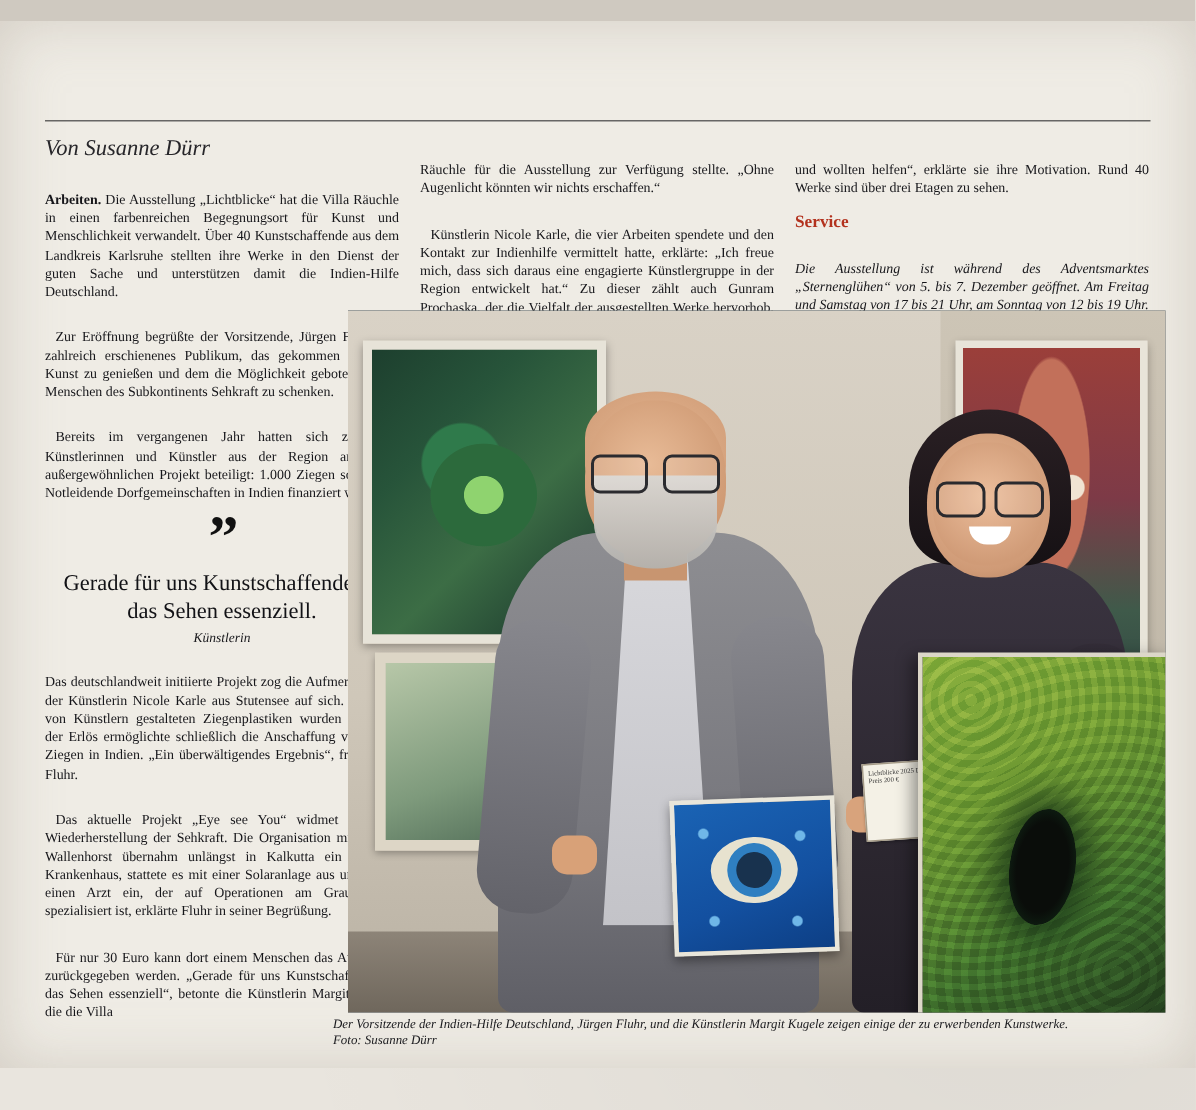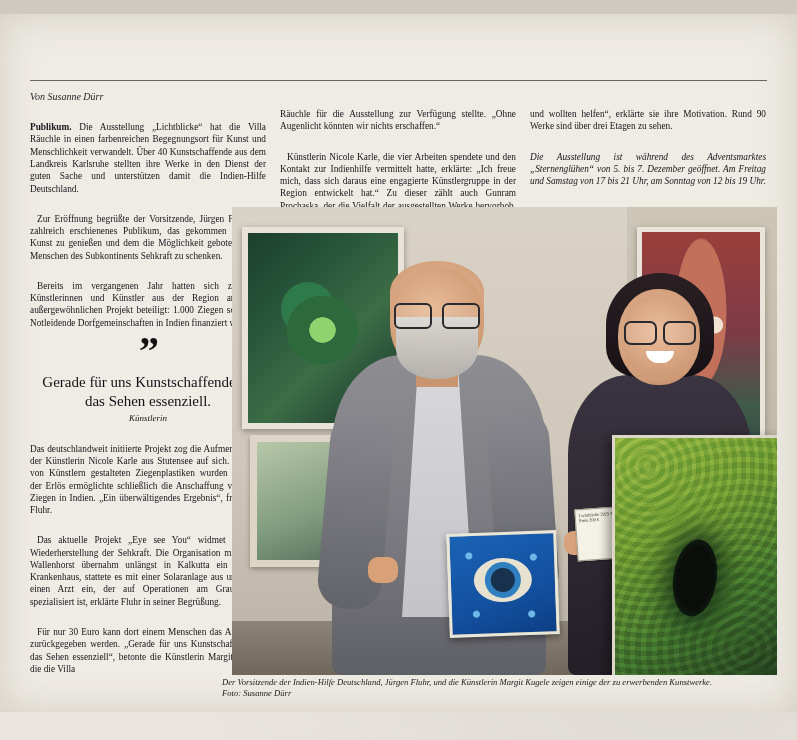--- a/index.html
+++ b/index.html
@@ -74,21 +74,21 @@
     hyphens: auto;
   }
   .col p {
     margin: 18px 0 3px 0;
     text-indent: 7px;
   }
   .col p.noind {
     text-indent: 0;
   }
   .byline {
-    font-size: 10px;
+    font-size: 15px;
     font-style: italic;
     margin: 0 0 6px 0;
     color: #27262a;
   }
   .dateline {
     font-weight: bold;
   }
   .quote-block {
     margin: 10px 0 10px 0;
     text-align: center;
@@ -399,21 +399,21 @@
   <div class="paper"></div>
 
   <div class="headline">„Lichtblicke“ in der Villa Räuchle</div>
   <div class="subhead">Rund 40 Künstler aus dem Landkreis Karlsruhe stellen ihre Werke in den Dienst der guten Sache</div>
   <div class="rule"></div>
 
   <div class="cols">
 
     <div class="col">
       <div class="byline">Von Susanne Dürr</div>
-      <p class="noind"><span class="dateline">Publikum.</span> Die Ausstellung „Lichtblicke“ hat die Villa Räuchle in einen farbenreichen Begegnungsort für Kunst und Menschlichkeit verwandelt. Über 40 Kunstschaffende aus dem Landkreis Karlsruhe stellten ihre Werke in den Dienst der guten Sache und unterstützen damit die Indien-Hilfe Deutschland.</p>
+      <p class="noind"><span class="dateline">Arbeiten.</span> Die Ausstellung „Lichtblicke“ hat die Villa Räuchle in einen farbenreichen Begegnungsort für Kunst und Menschlichkeit verwandelt. Über 40 Kunstschaffende aus dem Landkreis Karlsruhe stellten ihre Werke in den Dienst der guten Sache und unterstützen damit die Indien-Hilfe Deutschland.</p>
       <p>Zur Eröffnung begrüßte der Vorsitzende, Jürgen Fluhr, ein zahlreich erschienenes Publikum, das gekommen war, um Kunst zu genießen und dem die Möglichkeit geboten wurde, Menschen des Subkontinents Sehkraft zu schenken.</p>
       <p>Bereits im vergangenen Jahr hatten sich zahlreiche Künstlerinnen und Künstler aus der Region an einem außergewöhnlichen Projekt beteiligt: 1.000 Ziegen sollten für Notleidende Dorfgemeinschaften in Indien finanziert werden.</p>
 
       <div class="quote-block">
         <div class="quote-mark">”</div>
         <div class="quote-text">Gerade für uns Kunstschaffende ist das Sehen essenziell.</div>
         <div class="quote-role">Künstlerin</div>
       </div>
 
       <p class="noind">Das deutschlandweit initiierte Projekt zog die Aufmerksamkeit der Künstlerin Nicole Karle aus Stutensee auf sich. Alle 164 von Künstlern gestalteten Ziegenplastiken wurden verkauft, der Erlös ermöglichte schließlich die Anschaffung von 2.500 Ziegen in Indien. „Ein überwältigendes Ergebnis“, freute sich Fluhr.</p>
@@ -422,21 +422,22 @@
     </div>
 
     <div class="col">
       <p class="noind">Räuchle für die Ausstellung zur Verfügung stellte. „Ohne Augenlicht könnten wir nichts erschaffen.“</p>
       <p>Künstlerin Nicole Karle, die vier Arbeiten spendete und den Kontakt zur Indienhilfe vermittelt hatte, erklärte: „Ich freue mich, dass sich daraus eine engagierte Künstlergruppe in der Region entwickelt hat.“ Zu dieser zählt auch Gunram Prochaska, der die Vielfalt der ausgestellten Werke hervorhob, die von Grafiken bis zu Skulpturen reichen.</p>
       <p>Schon vor der Eröffnung wechselten vier Werke den Besitzer. Darunter ein farbenfrohes Bild in Comic-Art von Ulrike Seitz, das Donald Duck als Augenarzt zeigt.</p>
       <p>Erworben hat dies Gudula Brilepp aus der Nähe von Darmstadt. „Unser Sohn lebt in Indien, wir kennen die Armut dort</p>
     </div>
 
     <div class="col">
-      <p class="noind">und wollten helfen“, erklärte sie ihre Motivation. Rund 90 Werke sind über drei Etagen zu sehen.</p>
+      <p class="noind">und wollten helfen“, erklärte sie ihre Motivation. Rund 40 Werke sind über drei Etagen zu sehen.</p>
+      <div class="service-head">Service</div>
       <p class="service-text noind">Die Ausstellung ist während des Adventsmarktes „Sternenglühen“ von 5. bis 7. Dezember geöffnet. Am Freitag und Samstag von 17 bis 21 Uhr, am Sonntag von 12 bis 19 Uhr.</p>
     </div>
   </div>
 
   <div class="photo-wrap">
     <div class="photo">
       <div class="wall"></div>
       <div class="wall-right"></div>
       <div class="floor"></div>
 

